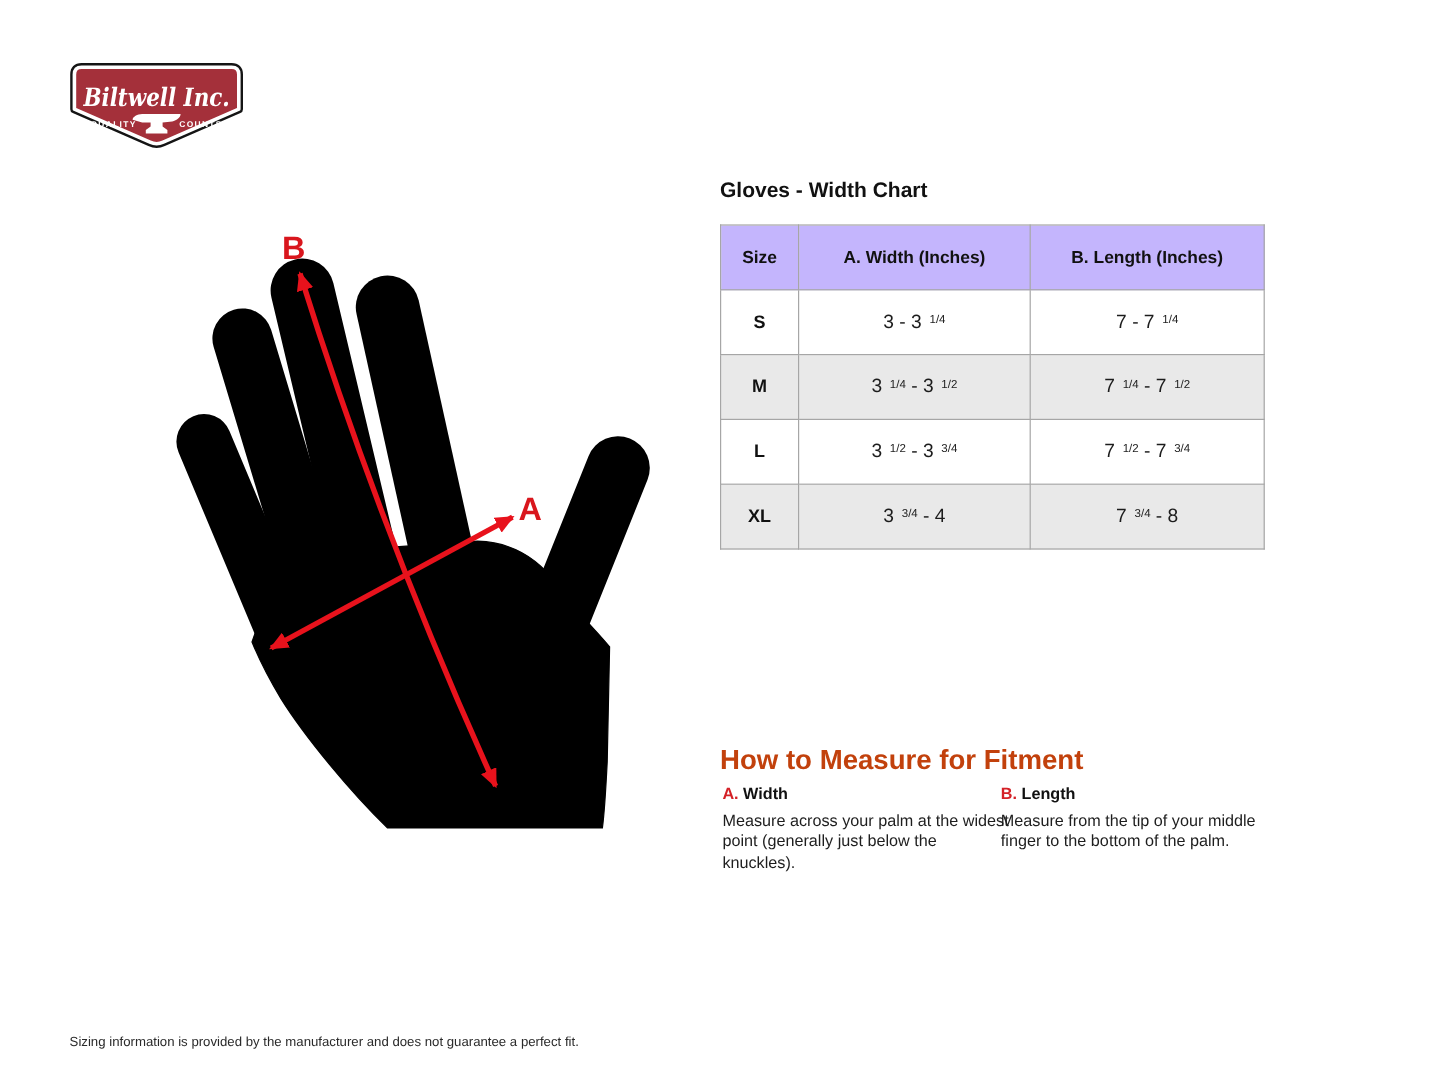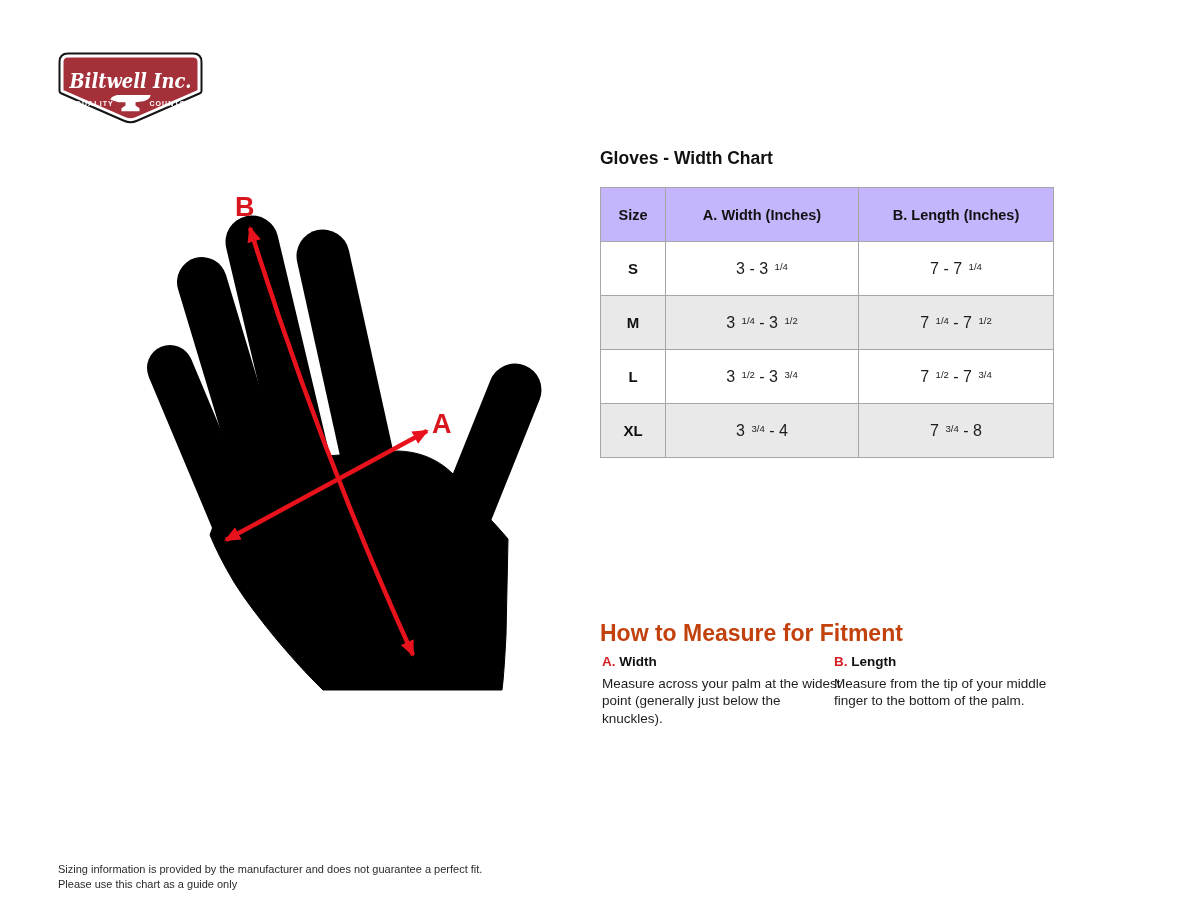--- a/index.html
+++ b/index.html
@@ -152,14 +152,13 @@
 <div class="measure-item item-b">
   <div class="measure-label">
     <span class="letter">B.</span>
     <span>Length</span>
   </div>
   <div class="measure-desc">Measure from the tip of your middle finger to the bottom of the palm.</div>
 </div>
 
 <div class="footer">
   <div>Sizing information is provided by the manufacturer and does not guarantee a perfect fit.</div>
-  <div>Please use this chart as a guide only</div>
 </div>
 
 </body></html>

